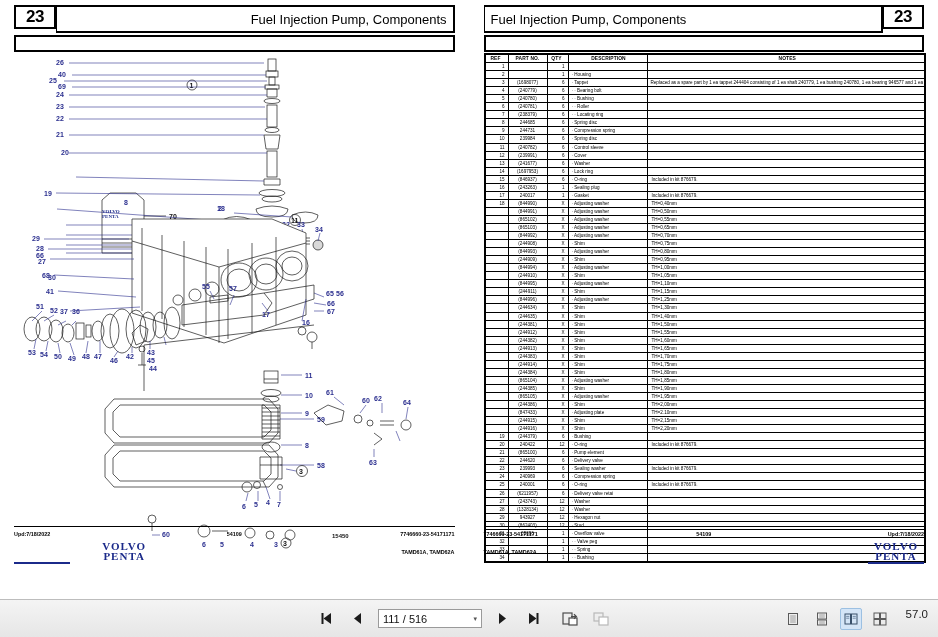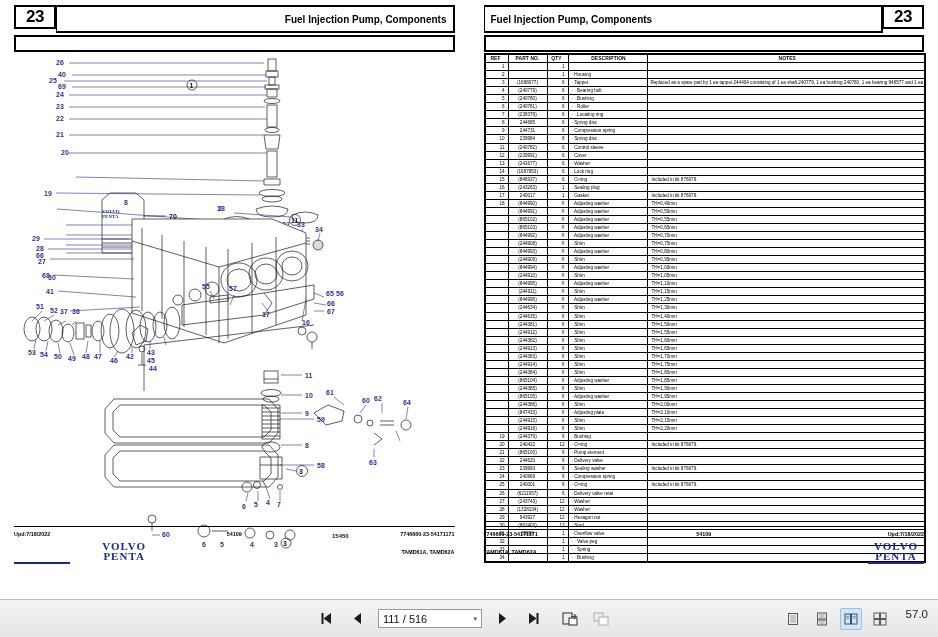--- a/index.html
+++ b/index.html
@@ -19,21 +19,21 @@
   .page-inner{position:absolute;left:14px;right:14px;top:5px;bottom:0;}
 
   
   .hdr{display:flex;height:24px;}
   .hdr-num{
     width:38px;border:2px solid #000;display:flex;align-items:center;justify-content:center;
     font-size:17px;font-weight:bold;letter-spacing:-0.5px;
   }
   .hdr-title{
     flex:1;border:2px solid #000;border-left-width:1px;display:flex;align-items:center;
-    font-size:10px;font-weight:bold;padding:12px 6px;
+    font-size:13px;font-weight:normal;padding:12px 6px;
   }
   .hdr-title.r{justify-content:flex-start;}
   .hdr-title.l{justify-content:flex-end;}
   .hdr-num.r{border-left-width:1px;}
   .subbar{height:13px;border:2px solid #000;margin-top:6px;}
 
   
   .illus{position:absolute;left:0;right:0;top:48px;height:500px;}
   .illus svg{display:block;}
   .ill-num{font:bold 7px "Liberation Sans",sans-serif;fill:#2b2f8f;}

